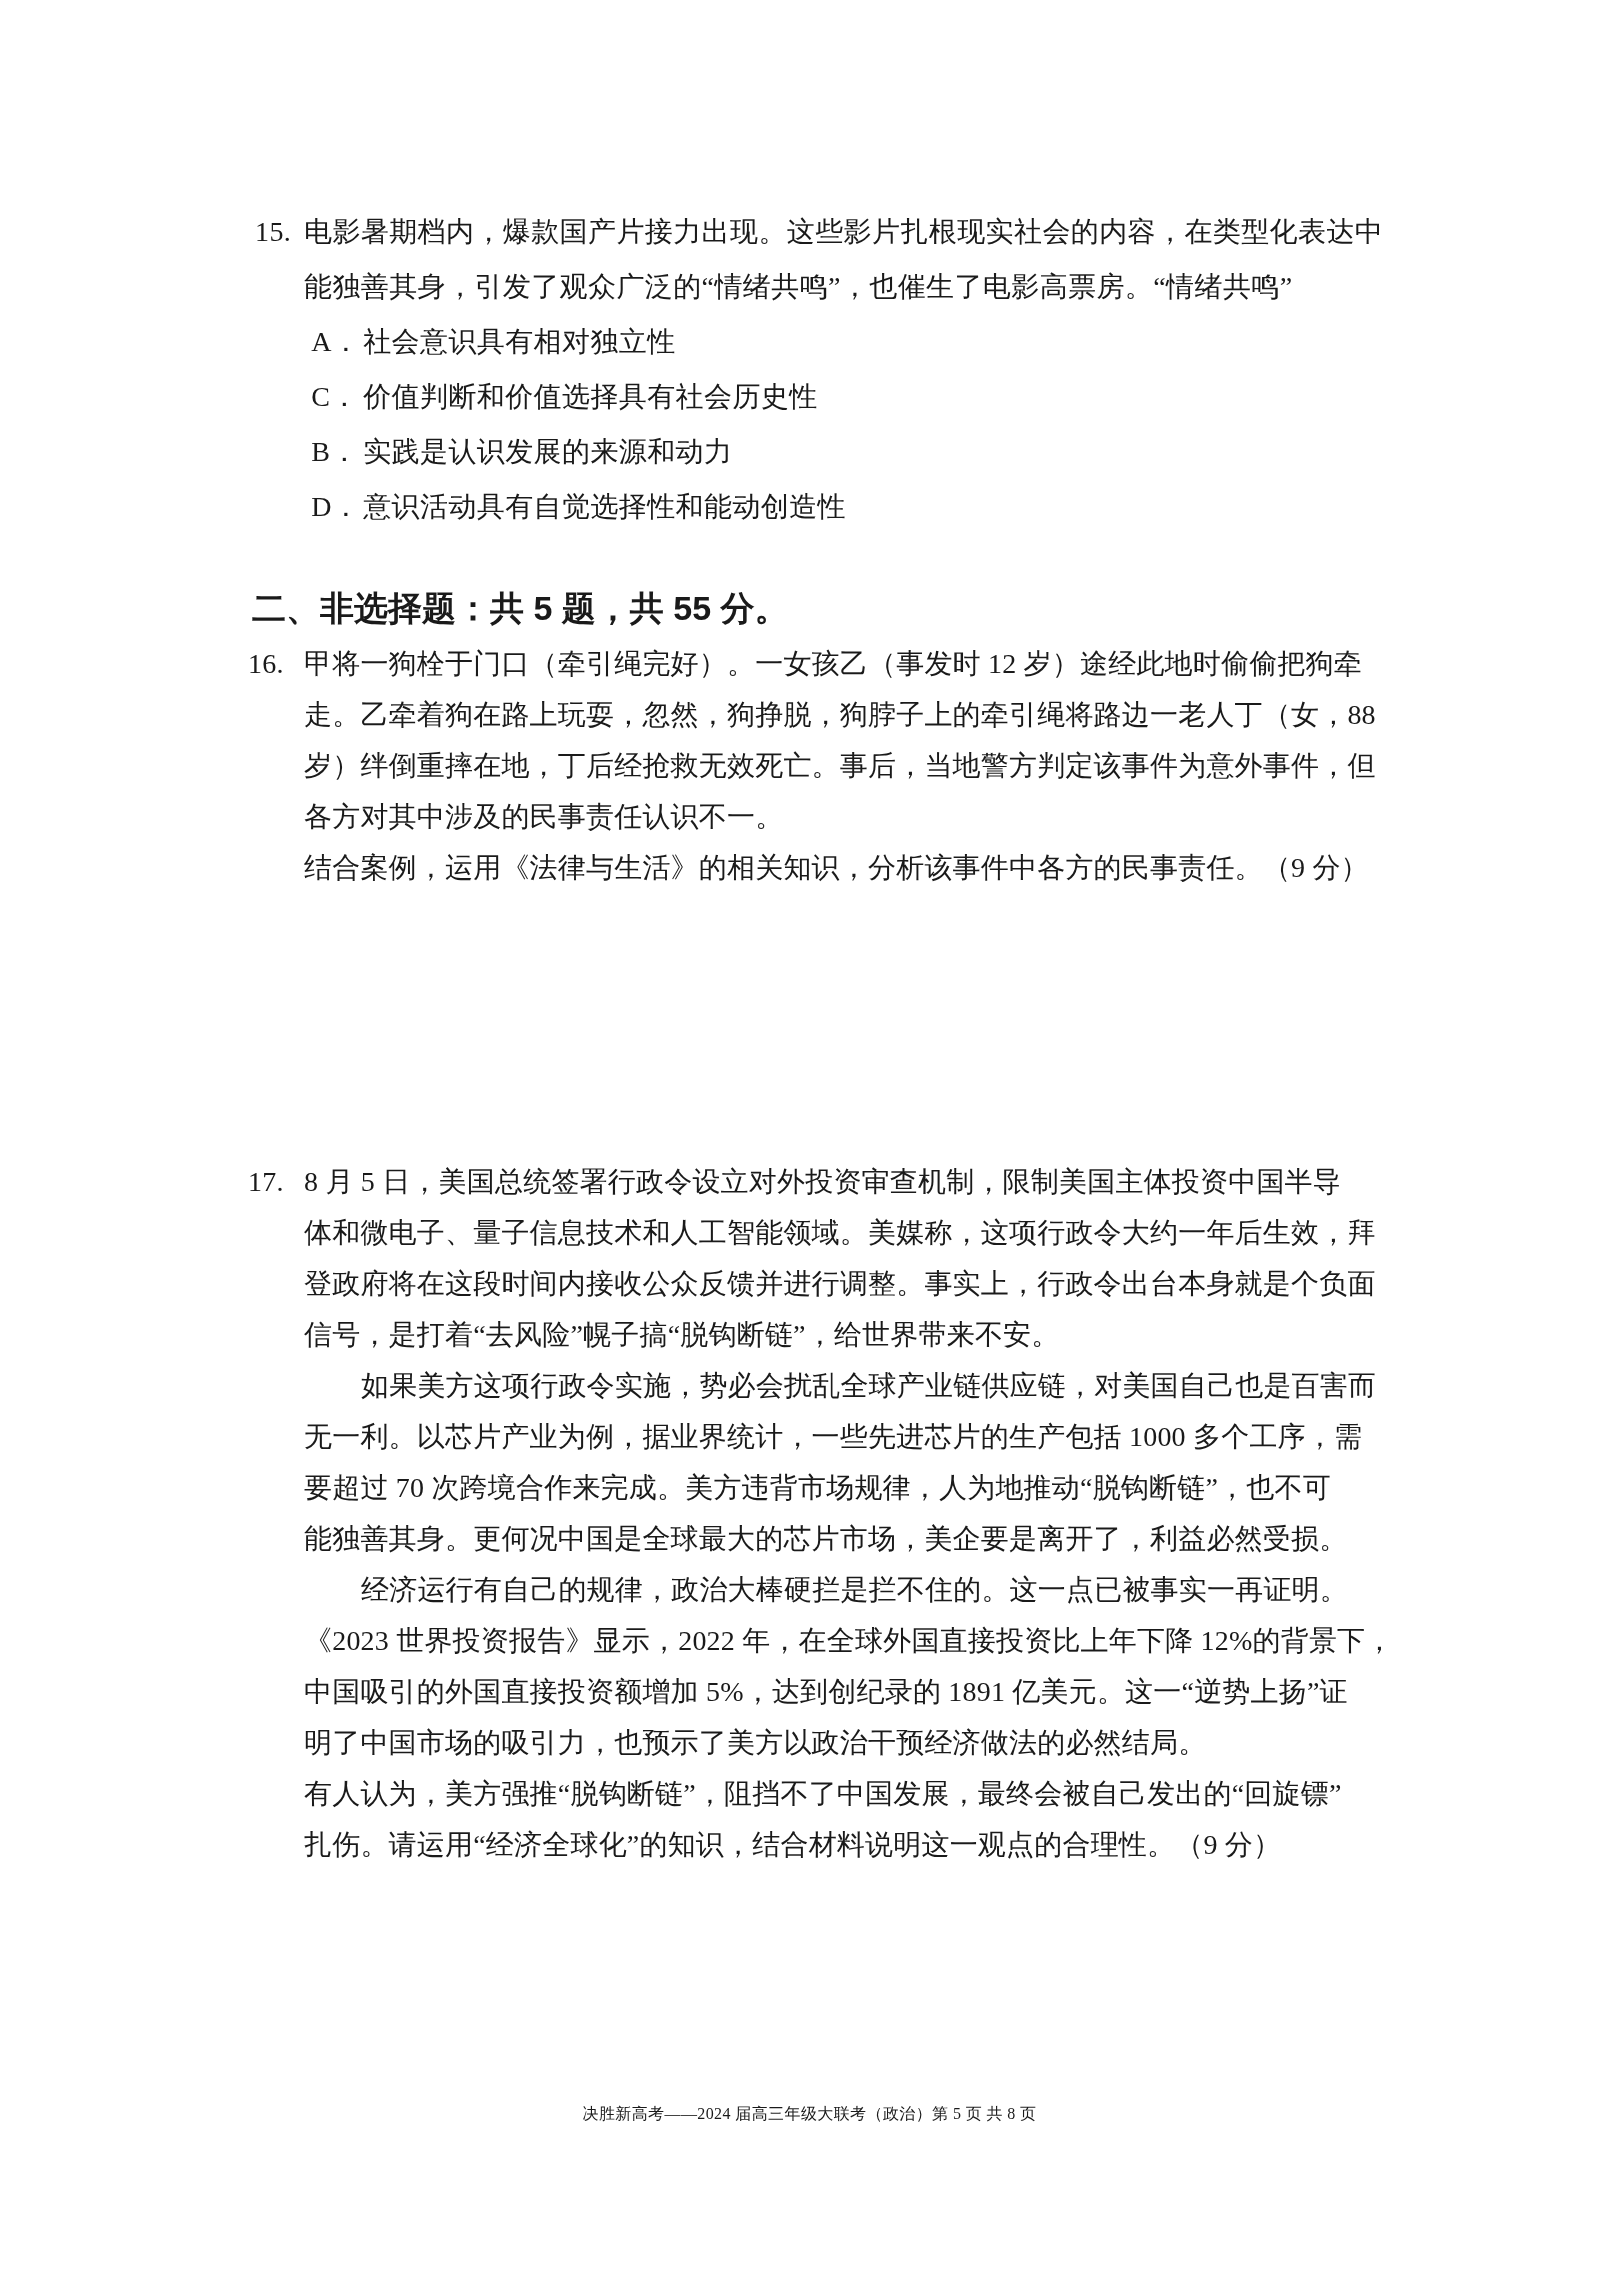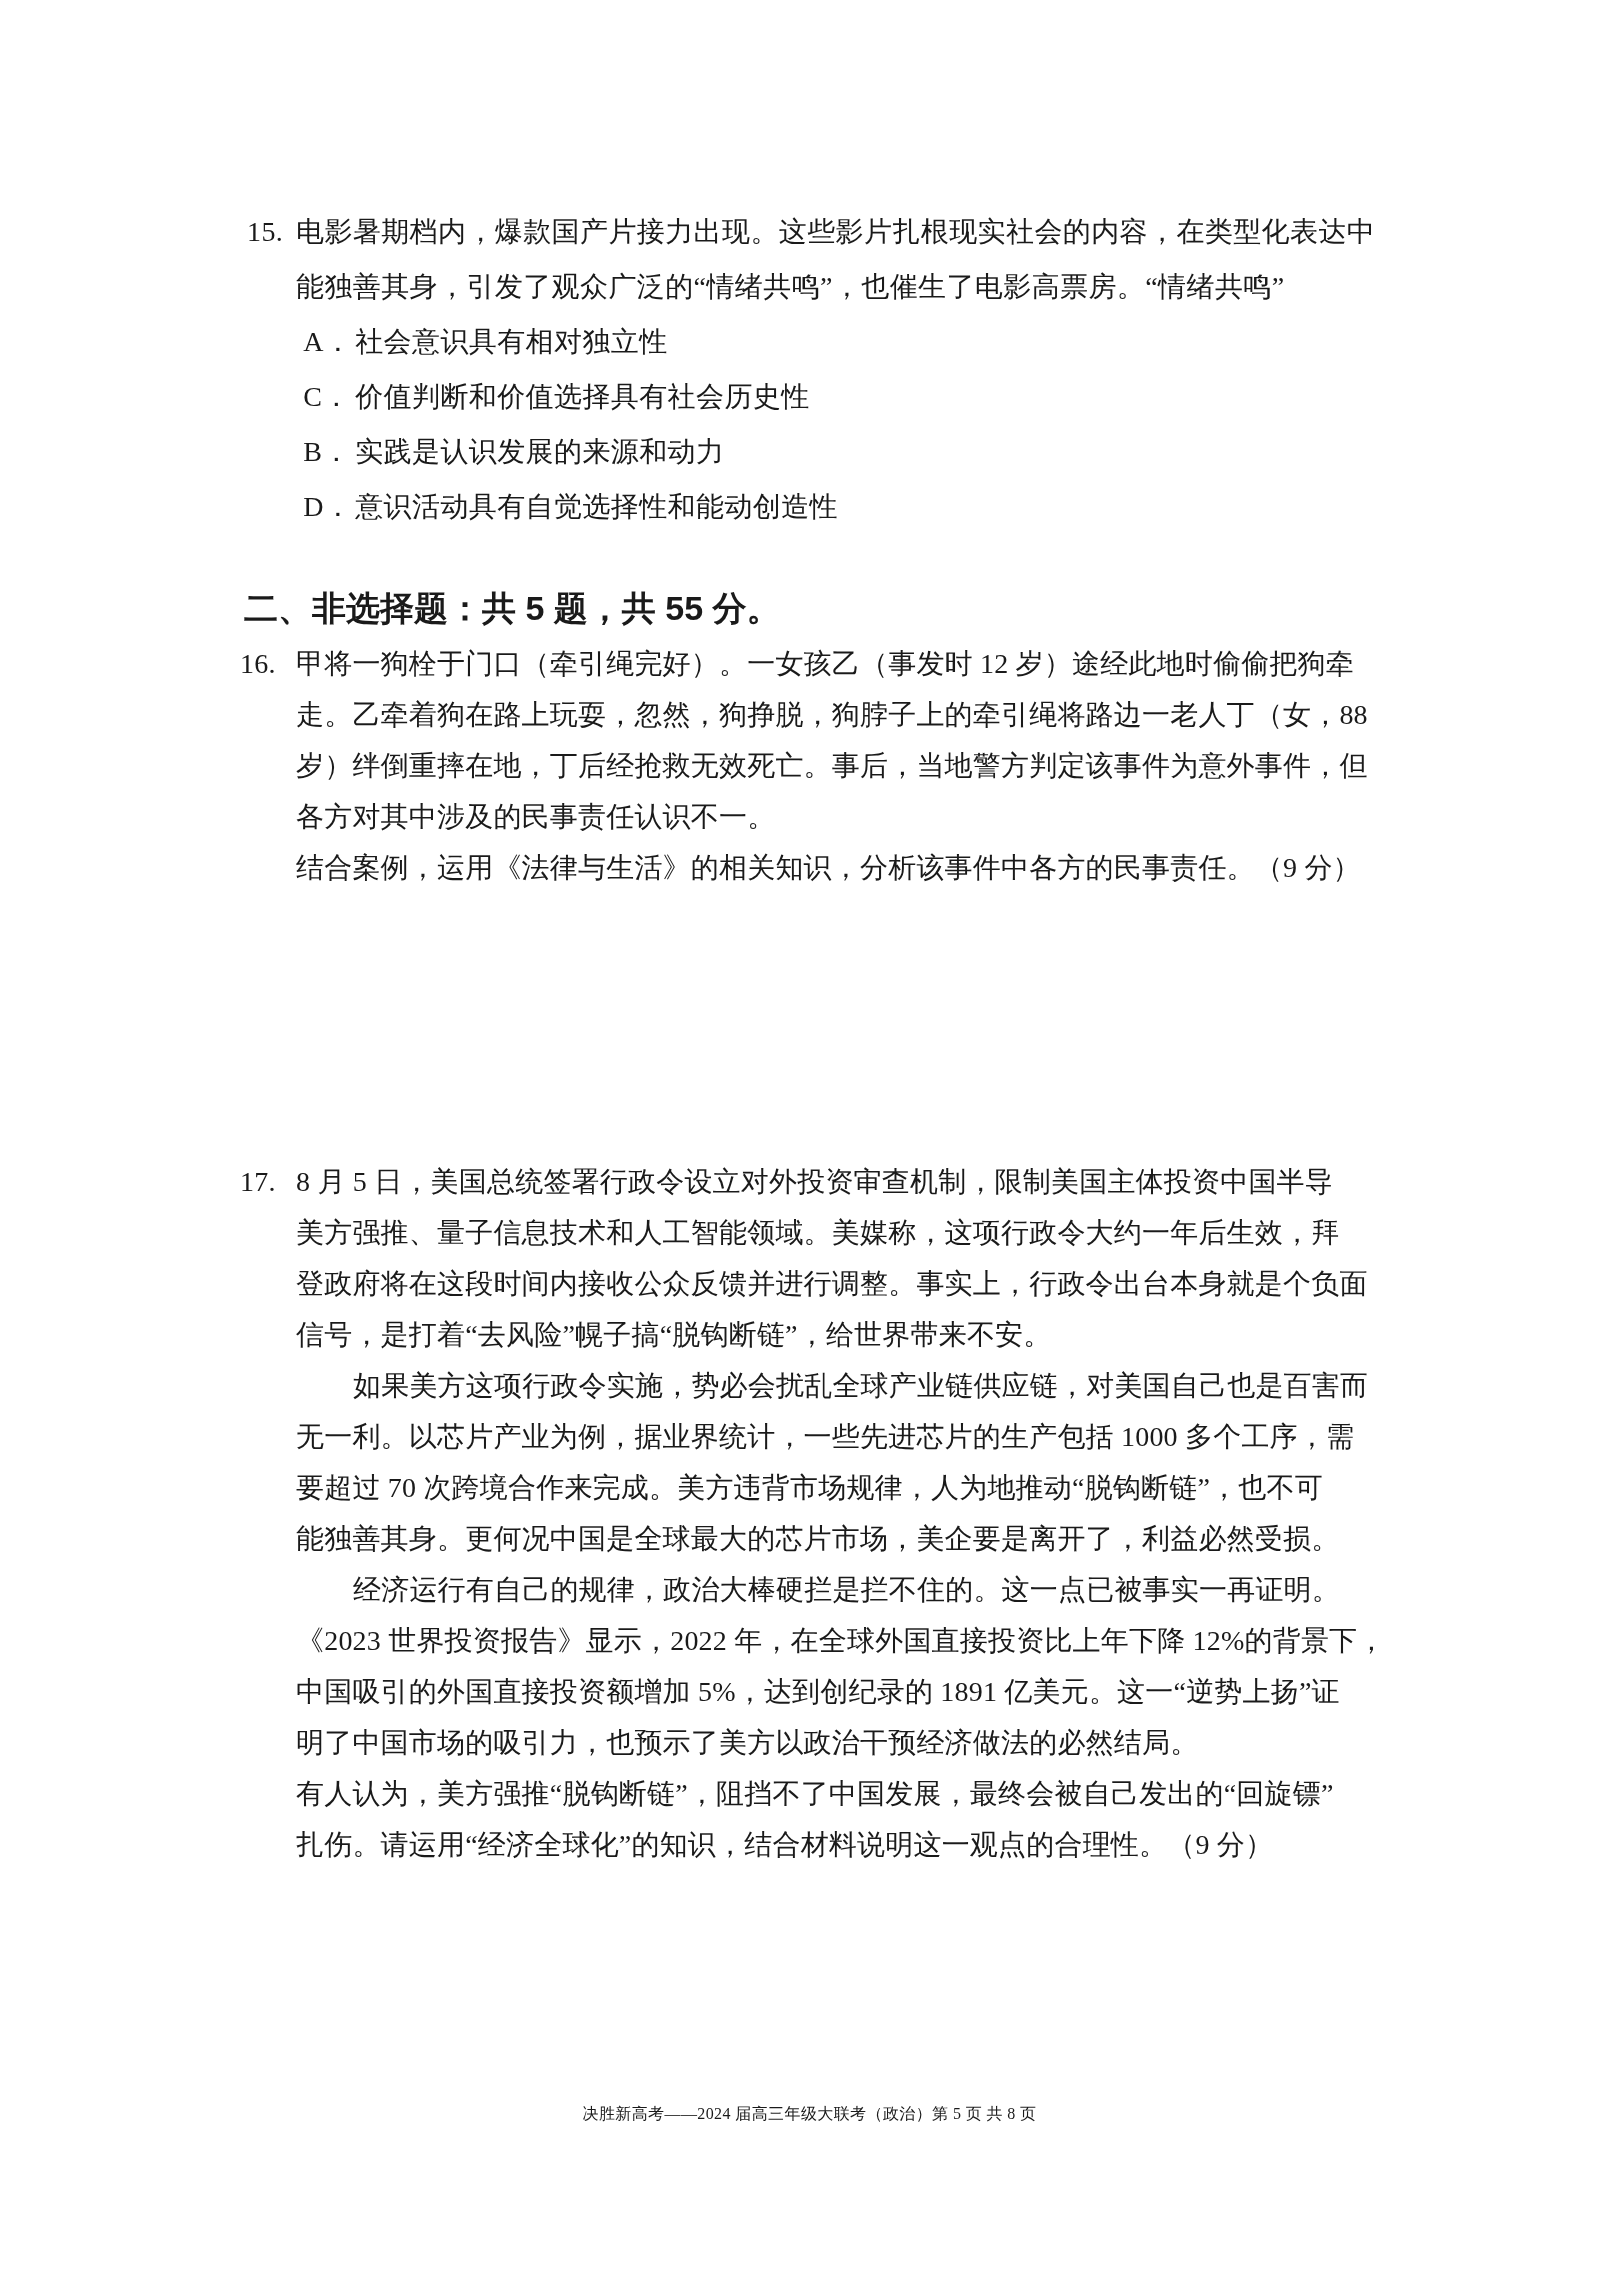--- a/index.html
+++ b/index.html
@@ -11,21 +11,21 @@
     color: #1a1a1a;
     overflow: hidden;
   }
   .page {
     position: absolute; left: 0; top: 0;
     width: 1619px; height: 2289px;
     background: #ffffff;
   }
   .content {
     position: absolute;
-    left: 296px; top: 204px;
+    left: 304px; top: 204px;
     width: 1111px;
   }
   .line {
     white-space: nowrap;
     font-size: 28px;
     line-height: 55px;
     position: relative;
     letter-spacing: 0.4px;
   }
   .q16 .line, .q17 .line { line-height: 51px; letter-spacing: 0.2px; }
@@ -97,21 +97,21 @@
       <div class="line">岁）绊倒重摔在地，丁后经抢救无效死亡。事后，当地警方判定该事件为意外事件，但</div>
       <div class="line">各方对其中涉及的民事责任认识不一。</div>
       <div class="line">结合案例，运用《法律与生活》的相关知识，分析该事件中各方的民事责任。（9 分）</div>
     </div>
 
     <div class="q17">
       <div class="line">
         <span class="qnum">17.</span>
         <span>8 月 5 日，美国总统签署行政令设立对外投资审查机制，限制美国主体投资中国半导</span>
       </div>
-      <div class="line">美方强推、量子信息技术和人工智能领域。美媒称，这项行政令大约一年后生效，拜</div>
+      <div class="line">体和微电子、量子信息技术和人工智能领域。美媒称，这项行政令大约一年后生效，拜</div>
       <div class="line">登政府将在这段时间内接收公众反馈并进行调整。事实上，行政令出台本身就是个负面</div>
       <div class="line">信号，是打着“去风险”幌子搞“脱钩断链”，给世界带来不安。</div>
       <div class="line indent">如果美方这项行政令实施，势必会扰乱全球产业链供应链，对美国自己也是百害而</div>
       <div class="line">无一利。以芯片产业为例，据业界统计，一些先进芯片的生产包括 1000 多个工序，需</div>
       <div class="line">要超过 70 次跨境合作来完成。美方违背市场规律，人为地推动“脱钩断链”，也不可</div>
       <div class="line">能独善其身。更何况中国是全球最大的芯片市场，美企要是离开了，利益必然受损。</div>
       <div class="line indent">经济运行有自己的规律，政治大棒硬拦是拦不住的。这一点已被事实一再证明。</div>
       <div class="line">《2023 世界投资报告》显示，2022 年，在全球外国直接投资比上年下降 12%的背景下，</div>
       <div class="line">中国吸引的外国直接投资额增加 5%，达到创纪录的 1891 亿美元。这一“逆势上扬”证</div>
       <div class="line">明了中国市场的吸引力，也预示了美方以政治干预经济做法的必然结局。</div>

